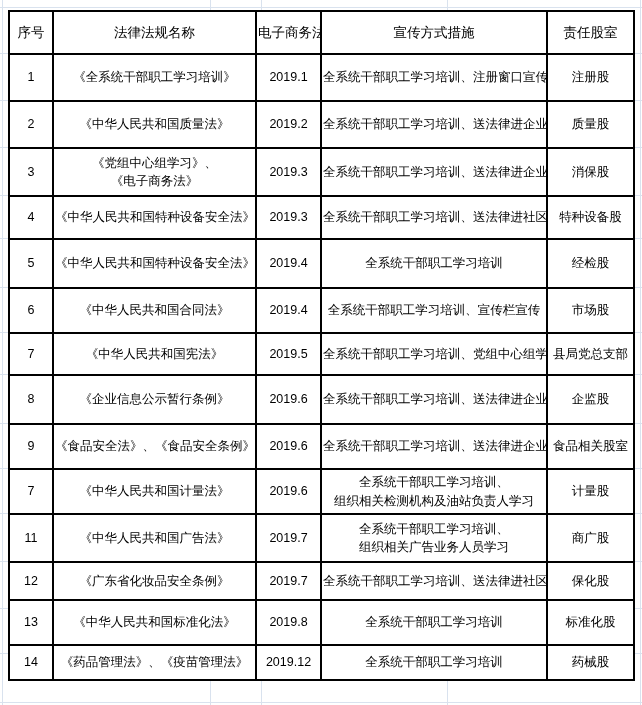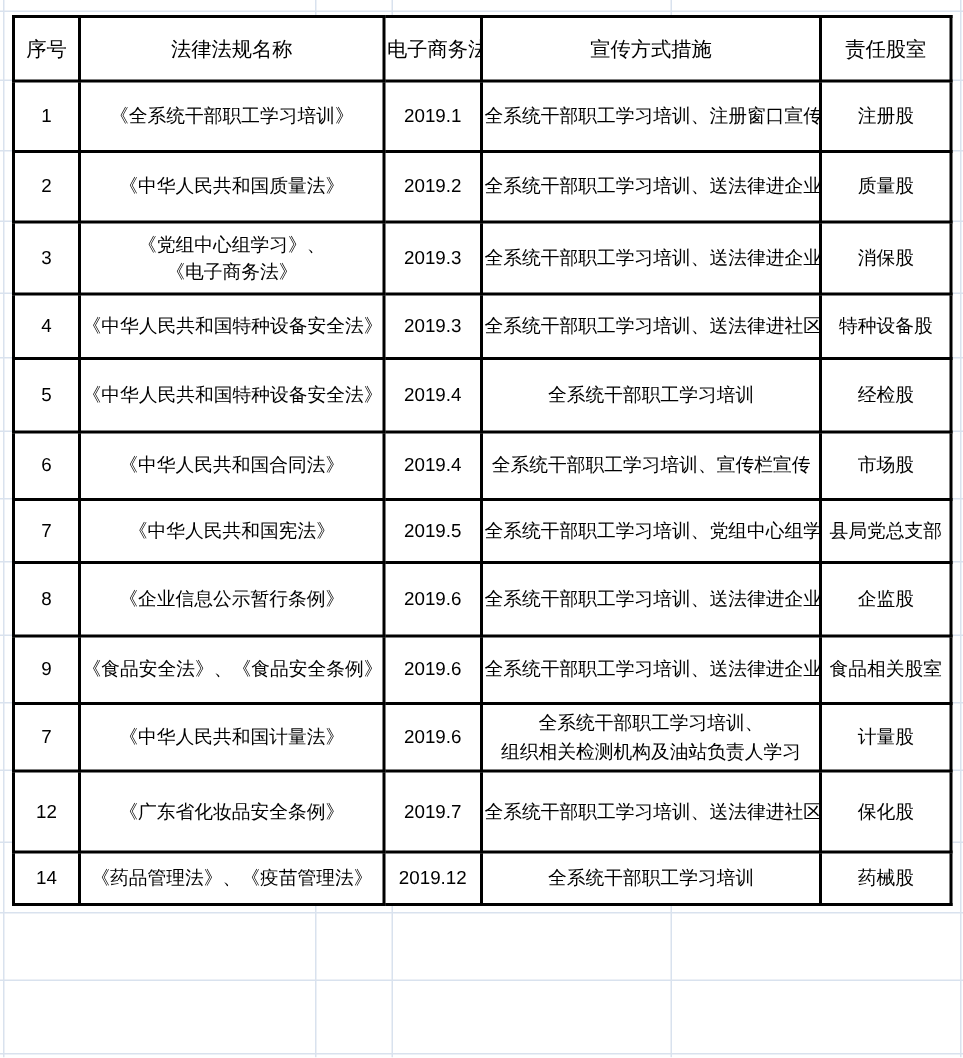--- a/index.html
+++ b/index.html
@@ -168,26 +168,41 @@
         <td>食品相关股室</td>
       </tr>
       <tr style="height:45px">
         <td>7</td>
         <td>《中华人民共和国计量法》</td>
         <td>2019.6</td>
         <td>全系统干部职工学习培训、
 组织相关检测机构及油站负责人学习</td>
         <td>计量股</td>
       </tr>
-      <tr style="height:54px">
+      <tr style="height:48px">
+        <td>11</td>
+        <td>《中华人民共和国广告法》</td>
+        <td>2019.7</td>
+        <td>全系统干部职工学习培训、
+组织相关广告业务人员学习</td>
+        <td>商广股</td>
+      </tr>
+      <tr style="height:38px">
         <td>12</td>
         <td>《广东省化妆品安全条例》</td>
         <td>2019.7</td>
         <td>全系统干部职工学习培训、送法律进社区</td>
         <td>保化股</td>
+      </tr>
+      <tr style="height:45px">
+        <td>13</td>
+        <td>《中华人民共和国标准化法》</td>
+        <td>2019.8</td>
+        <td>全系统干部职工学习培训</td>
+        <td>标准化股</td>
       </tr>
       <tr style="height:35px">
         <td>14</td>
         <td>《药品管理法》、《疫苗管理法》</td>
         <td>2019.12</td>
         <td>全系统干部职工学习培训</td>
         <td>药械股</td>
       </tr>
     </tbody>
   </table>

